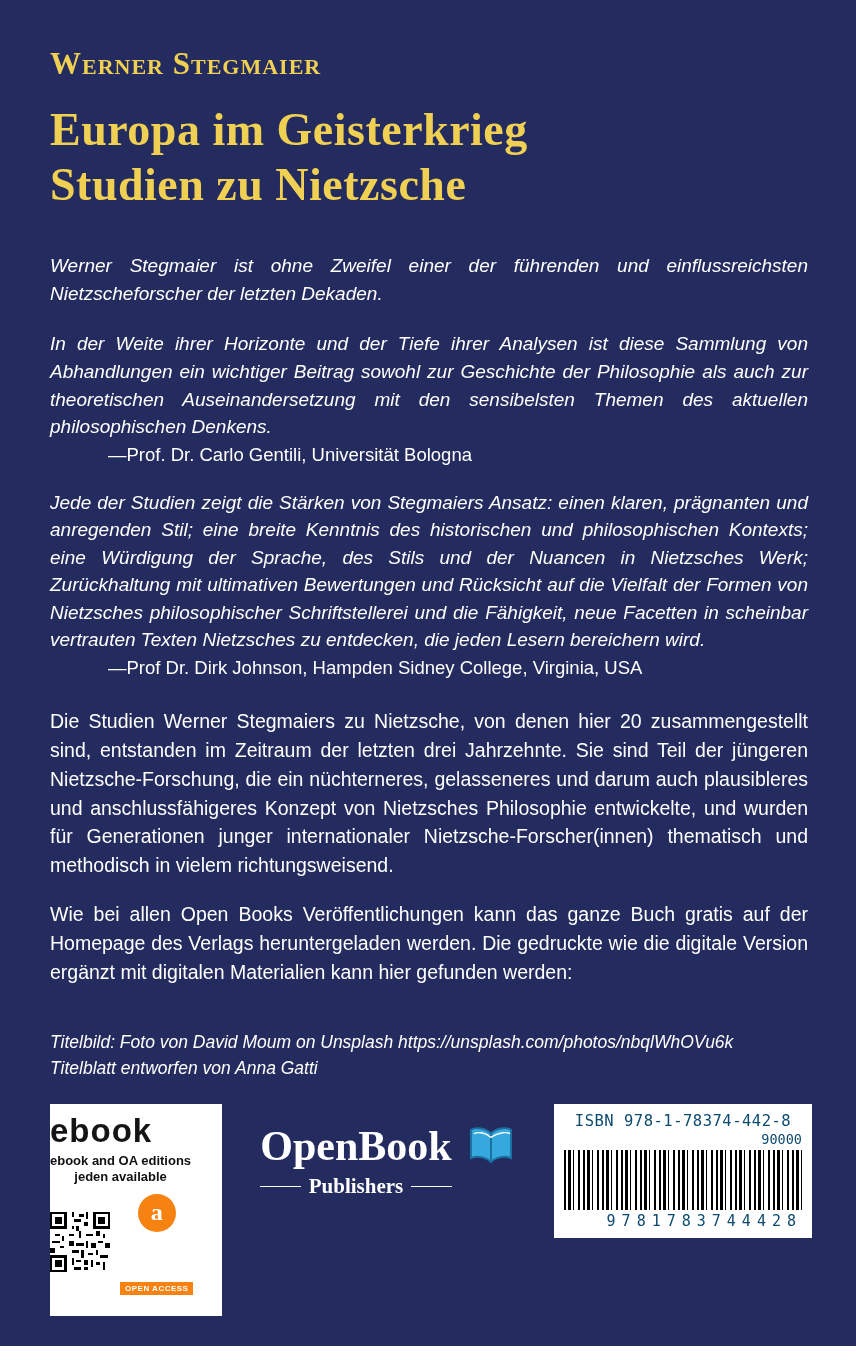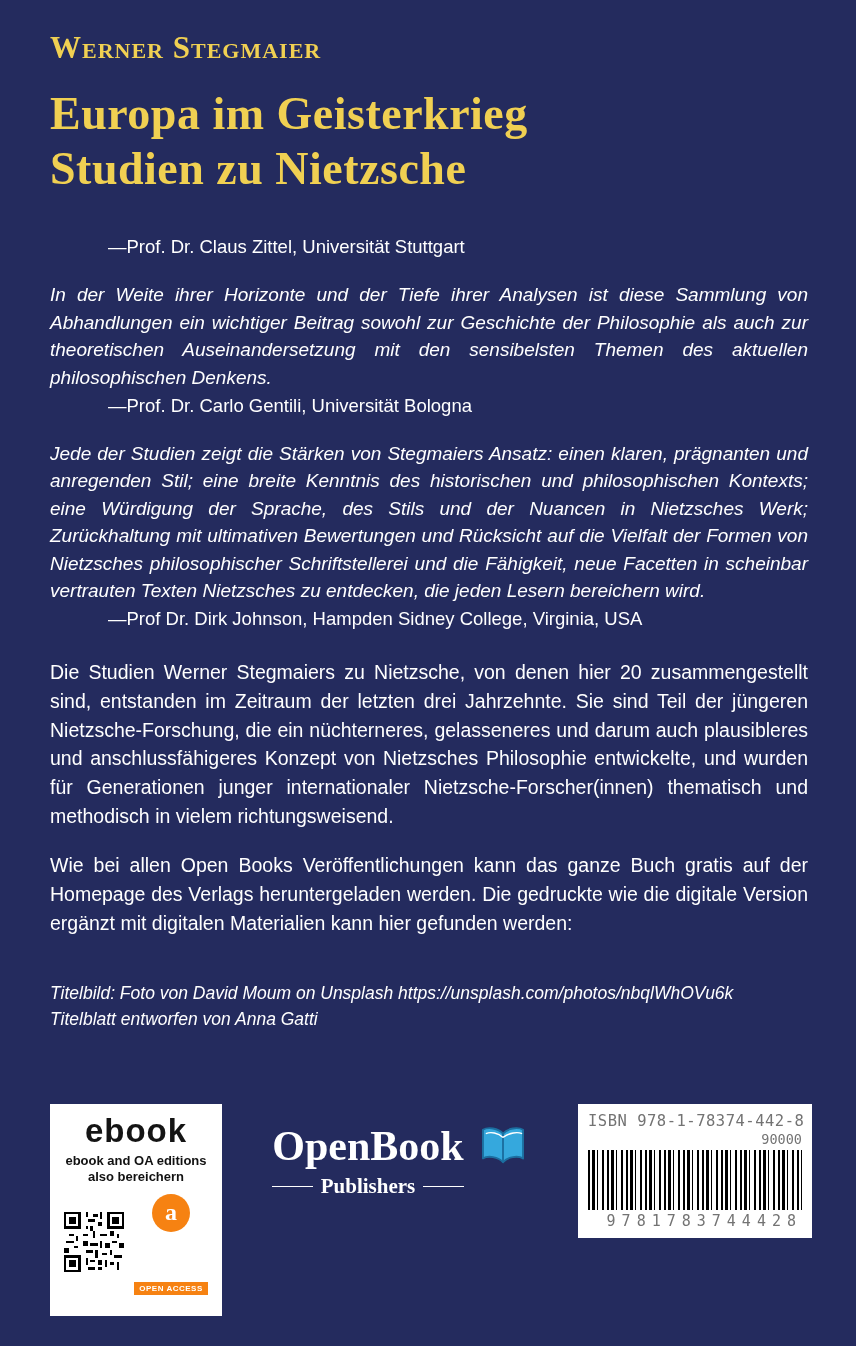--- a/index.html
+++ b/index.html
@@ -1,19 +1,19 @@
 <!DOCTYPE html>
 <html><head>
 <meta charset="utf-8">
 <style>
   html,body { margin:0; padding:0; background:#ffffff; }
   .page {
     position:relative; width:856px; height:1360px; overflow:hidden;
     background:#242b5e; box-sizing:border-box;
-    padding:30px 48px 0 50px;
+    padding:46px 48px 0 50px;
     font-family:"Liberation Sans", sans-serif; color:#ffffff;
   }
   
   .author {
     font-family:"Liberation Serif", serif; font-variant:small-caps;
     font-weight:700; font-size:31px; letter-spacing:1px; color:#f0d052;
   }
   .title {
     margin:20px 0 0; font-family:"Liberation Serif", serif;
     font-weight:700; font-size:46px; line-height:1.2;
@@ -35,21 +35,21 @@
   .website { font-size:19.5px; margin-top:-12px; }
   
   .credits { margin-top:42px; font-style:italic; font-size:17.5px; line-height:1.5; }
   
   .footer {
     position:absolute; left:50px; right:44px; top:1104px;
     display:flex; justify-content:space-between; align-items:flex-start;
   }
   .ebook-box {
     width:172px; height:212px; background:#ffffff; color:#111111;
-    display:flex; flex-direction:column; align-items:center;
+    display:flex; flex-direction:column; align-items:flex-start;
     padding-top:10px; box-sizing:border-box;
   }
   .ebook-logo { font-size:33px; font-weight:700; letter-spacing:1px; line-height:1; color:#141414; }
   .ebook-caption { margin-top:6px; font-size:13px; font-weight:700; text-align:center; line-height:1.25; }
   .ebook-row { display:flex; align-items:center; gap:10px; margin-top:8px; }
   .oa { display:flex; flex-direction:column; align-items:center; gap:2px; }
   .oa-circle {
     width:38px; height:38px; border-radius:50%; background:#f68212;
     display:flex; align-items:center; justify-content:center;
     font-family:"Liberation Serif", serif; font-weight:700; font-size:24px; color:#ffffff;
@@ -62,21 +62,21 @@
   .publisher-name {
     font-family:"Liberation Serif", serif; font-weight:700;
     font-size:42px; line-height:1; color:#ffffff;
   }
   .publisher-sub { display:flex; align-items:center; gap:8px; margin-top:7px; }
   .publisher-sub .rule { height:1px; background:#ffffff; flex:1; }
   .publisher-sub .word {
     font-family:"Liberation Serif", serif; font-weight:700; font-size:21px; color:#ffffff;
   }
   .barcode-box {
-    width:234px; background:#ffffff; color:#737373;
+    width:258px; background:#ffffff; color:#0c4a6e;
     padding:8px 10px; box-sizing:border-box;
     font-family:"DejaVu Sans Mono", monospace;
   }
   .isbn { font-size:15.5px; text-align:center; letter-spacing:.5px; white-space:nowrap; }
   .price { font-size:13.5px; text-align:right; margin-top:1px; }
   .bars {
     height:60px; margin-top:3px;
     background:repeating-linear-gradient(90deg,
       #000 0 2px, #fff 2px 4px, #000 4px 7px, #fff 7px 9px,
       #000 9px 10px, #fff 10px 14px, #000 14px 16px, #fff 16px 19px);
@@ -90,21 +90,21 @@
 <div class="page">
 
   <div class="author">Werner Stegmaier</div>
   <h1 class="title">
     <span>Europa im Geisterkrieg</span><br>
     <span>Studien zu Nietzsche</span>
   </h1>
 
   <div class="quotes">
     <div class="quote">
-      <div class="quote-attr">—Prof. Dr. Claus Zittel, Universität Stuttgart</div>
+      <div class="quote-text">Werner Stegmaier ist ohne Zweifel einer der führenden und einflussreichsten Nietzscheforscher der letzten Dekaden.</div>
     </div>
     <div class="quote">
       <div class="quote-text">In der Weite ihrer Horizonte und der Tiefe ihrer Analysen ist diese Sammlung von Abhandlungen ein wichtiger Beitrag sowohl zur Geschichte der Philosophie als auch zur theoretischen Auseinandersetzung mit den sensibelsten Themen des aktuellen philosophischen Denkens.</div>
       <div class="quote-attr">—Prof. Dr. Carlo Gentili, Universität Bologna</div>
     </div>
     <div class="quote">
       <div class="quote-text">Jede der Studien zeigt die Stärken von Stegmaiers Ansatz: einen klaren, prägnanten und anregenden Stil; eine breite Kenntnis des historischen und philosophischen Kontexts; eine Würdigung der Sprache, des Stils und der Nuancen in Nietzsches Werk; Zurückhaltung mit ultimativen Bewertungen und Rücksicht auf die Vielfalt der Formen von Nietzsches philosophischer Schriftstellerei und die Fähigkeit, neue Facetten in scheinbar vertrauten Texten Nietzsches zu entdecken, die jeden Lesern bereichern wird.</div>
       <div class="quote-attr">—Prof Dr. Dirk Johnson, Hampden Sidney College, Virginia, USA</div>
     </div>
   </div>
@@ -118,21 +118,21 @@
     <div>Titelbild: Foto von David Moum on Unsplash https://unsplash.com/photos/nbqlWhOVu6k</div>
     <div>Titelblatt entworfen von Anna Gatti</div>
   </div>
 
   <div class="footer">
 
     <div class="ebook-box">
       <div class="ebook-logo">ebook</div>
       <div class="ebook-caption">
         <span>ebook and OA editions</span><br>
-        <span>also bereichern</span>
+        <span>jeden available</span>
       </div>
       <div class="ebook-row">
         <span>
           <svg viewBox="0 0 25 25" width="60" height="60" shape-rendering="crispEdges" aria-hidden="true">
             <rect width="25" height="25" fill="#fff"></rect>
             <path fill="#000" d="M0 0h7v1H0zM0 1h1v5H0zM6 1h1v5H6zM0 6h7v1H0zM2 2h3v3H2zM18 0h7v1h-7zM18 1h1v5h-1zM24 1h1v5h-1zM18 6h7v1h-7zM20 2h3v3h-3zM0 18h7v1H0zM0 19h1v5H0zM6 19h1v5H6zM0 24h7v1H0zM2 20h3v3H2z"></path>
             <path fill="#000" d="M9 0h1v2H9zM12 1h2v1h-2zM15 0h1v3h-1zM10 3h3v1h-3zM14 4h2v2h-2zM9 6h1v1H9zM11 6h1v2h-1zM8 9h2v1H8zM12 8h1v3h-1zM15 9h3v1h-3zM19 8h2v2h-2zM22 9h1v2h-1zM2 9h2v1H2zM5 10h1v2H5zM1 12h3v1H1zM4 14h2v1H4zM0 15h2v2H0zM8 12h2v2H8zM11 13h3v1h-3zM15 12h1v3h-1zM17 13h2v2h-2zM20 12h2v1h-2zM23 13h2v2h-2zM9 16h3v1H9zM13 16h1v3h-1zM16 17h2v1h-2zM19 16h1v2h-1zM21 18h3v1h-3zM9 19h1v3H9zM11 20h2v1h-2zM14 20h2v2h-2zM17 20h1v3h-1zM19 21h2v1h-2zM22 21h1v3h-1zM10 23h3v1h-3zM14 23h2v1h-2z"></path>
           </svg>
         </span>
         <span class="oa">

